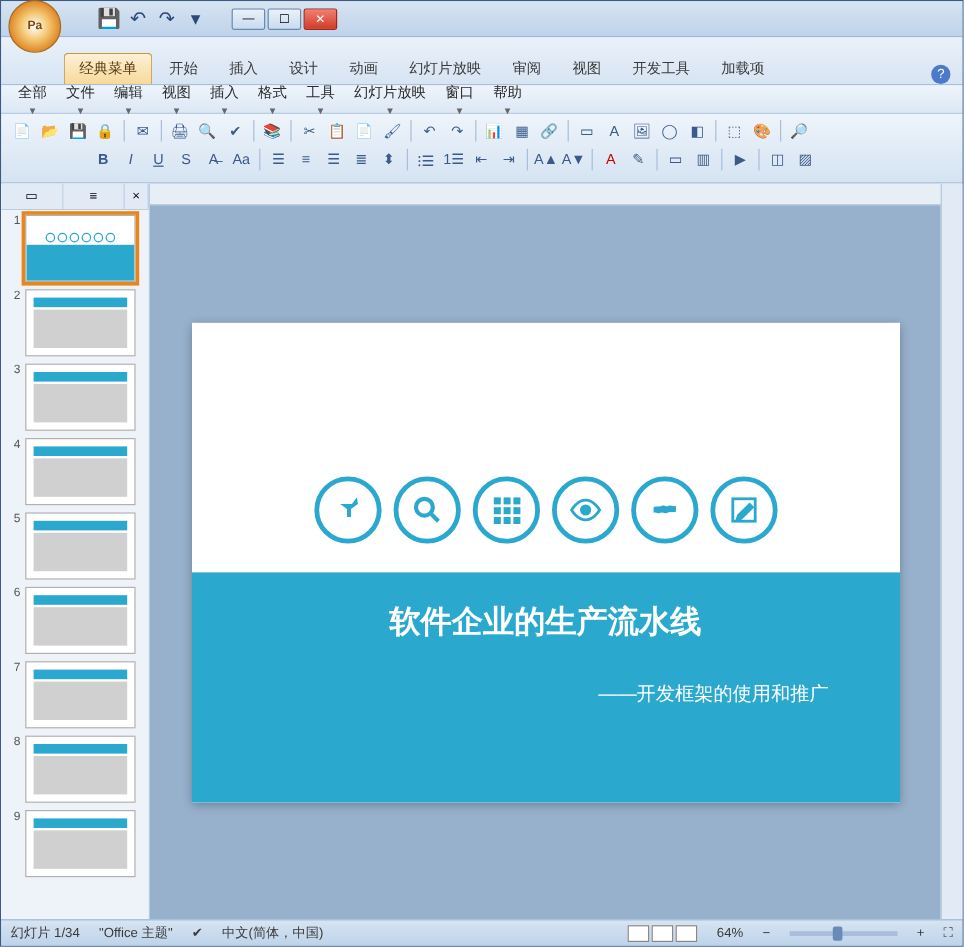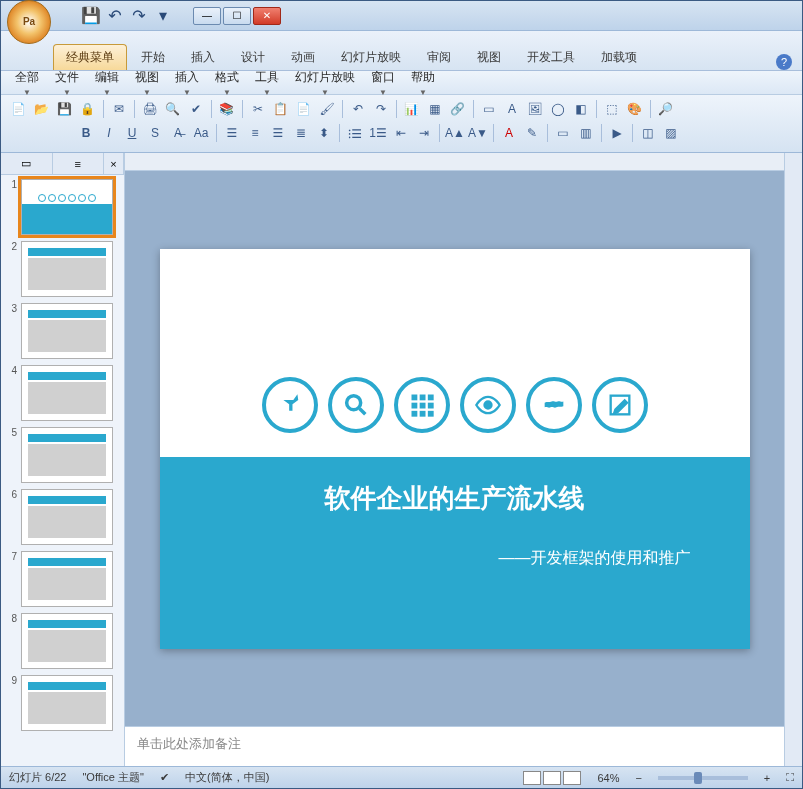--- a/index.html
+++ b/index.html
@@ -358,28 +358,27 @@
                   <rect x="4" y="4" width="16" height="16"></rect>
                   <path d="M8 16l8-8 2 2-8 8-3 1z" fill="currentColor"></path>
                 </svg>
               </div>
           </div>
           <div class="bot"></div>
           <div class="slide-title">软件企业的生产流水线</div>
           <div class="slide-sub">——开发框架的使用和推广</div>
         </div>
       </div>
-      <div class="notes">单击此处添加备注</div>
     </div>
 
     <div class="vscroll"></div>
   </div>
 
   <div class="statusbar">
-    <span>幻灯片 6/22</span>
+    <span>幻灯片 1/34</span>
     <span>"Office 主题"</span>
     <span>✔</span>
     <span>中文(简体，中国)</span>
     <div class="spacer"></div>
     <div class="view-btns">
       <div class="vbtn"></div>
       <div class="vbtn"></div>
       <div class="vbtn"></div>
     </div>
     <span>64%</span>

